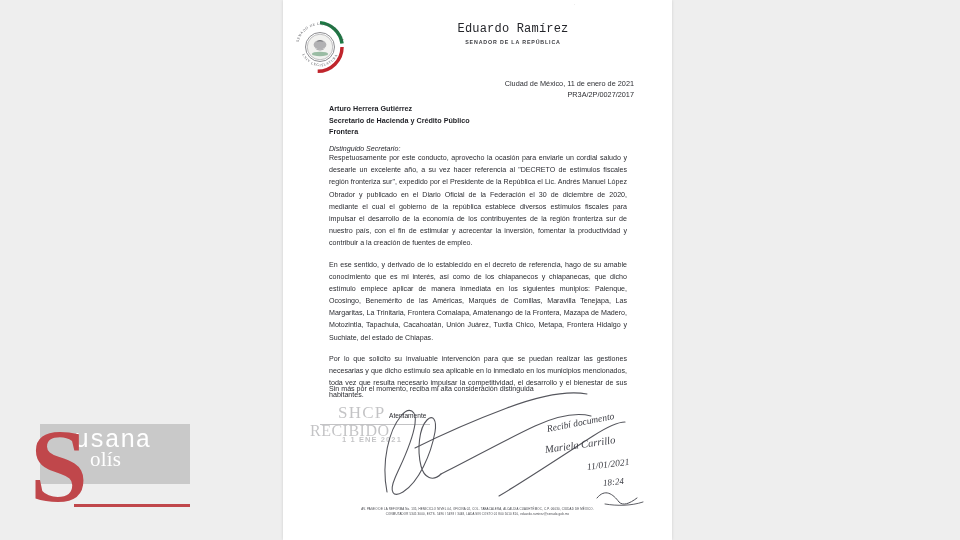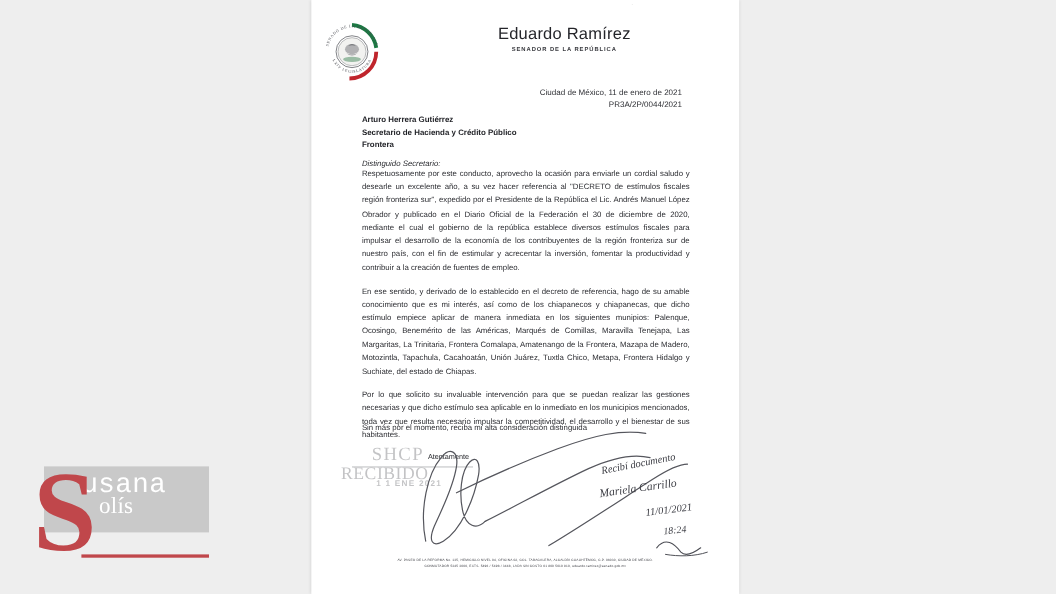--- a/index.html
+++ b/index.html
@@ -39,37 +39,37 @@
     width: 58px; height: 58px;
   }
 
   #masthead {
     position: absolute;
     left: 110px; top: 10px;
     width: 240px;
     text-align: center;
   }
   #masthead .sig-name {
-    font-family: Liberation Sans, sans-serif;
-    font-size: 15px;
+    font-family: Liberation Mono, monospace;
+    font-size: 12px;
     color: #24252a;
     letter-spacing: .2px;
   }
   #masthead .sig-role {
     font-size: 5.3px;
     color: #3a3b40;
     letter-spacing: .85px;
     margin-top: 2.5px;
     font-weight: bold;
   }
 
   
   #dateline {
     position: absolute;
-    right: 52px;
+    right: 38px;
     top: 78px;
     text-align: right;
     font-size: 7.3px;
     color: #2d2e33;
     line-height: 1.55;
   }
 
   
   #recipient {
     position: absolute;
@@ -332,21 +332,21 @@
     </div>
 
     <div id="masthead">
       <div class="sig-name">Eduardo Ramírez</div>
       <div class="sig-role">SENADOR DE LA REPÚBLICA</div>
     </div>
   </div>
 
   <div id="dateline">
     <div>Ciudad de México, 11 de enero de 2021</div>
-    <div>PR3A/2P/0044/2021</div>
+    <div>PR3A/2P/0027/2017</div>
   </div>
 
   <div id="recipient">
     <div>Arturo Herrera Gutiérrez</div>
     <div>Secretario de Hacienda y Crédito Público</div>
     <div>Frontera</div>
   </div>
 
   <div id="salutation">Distinguido Secretario:</div>
 

